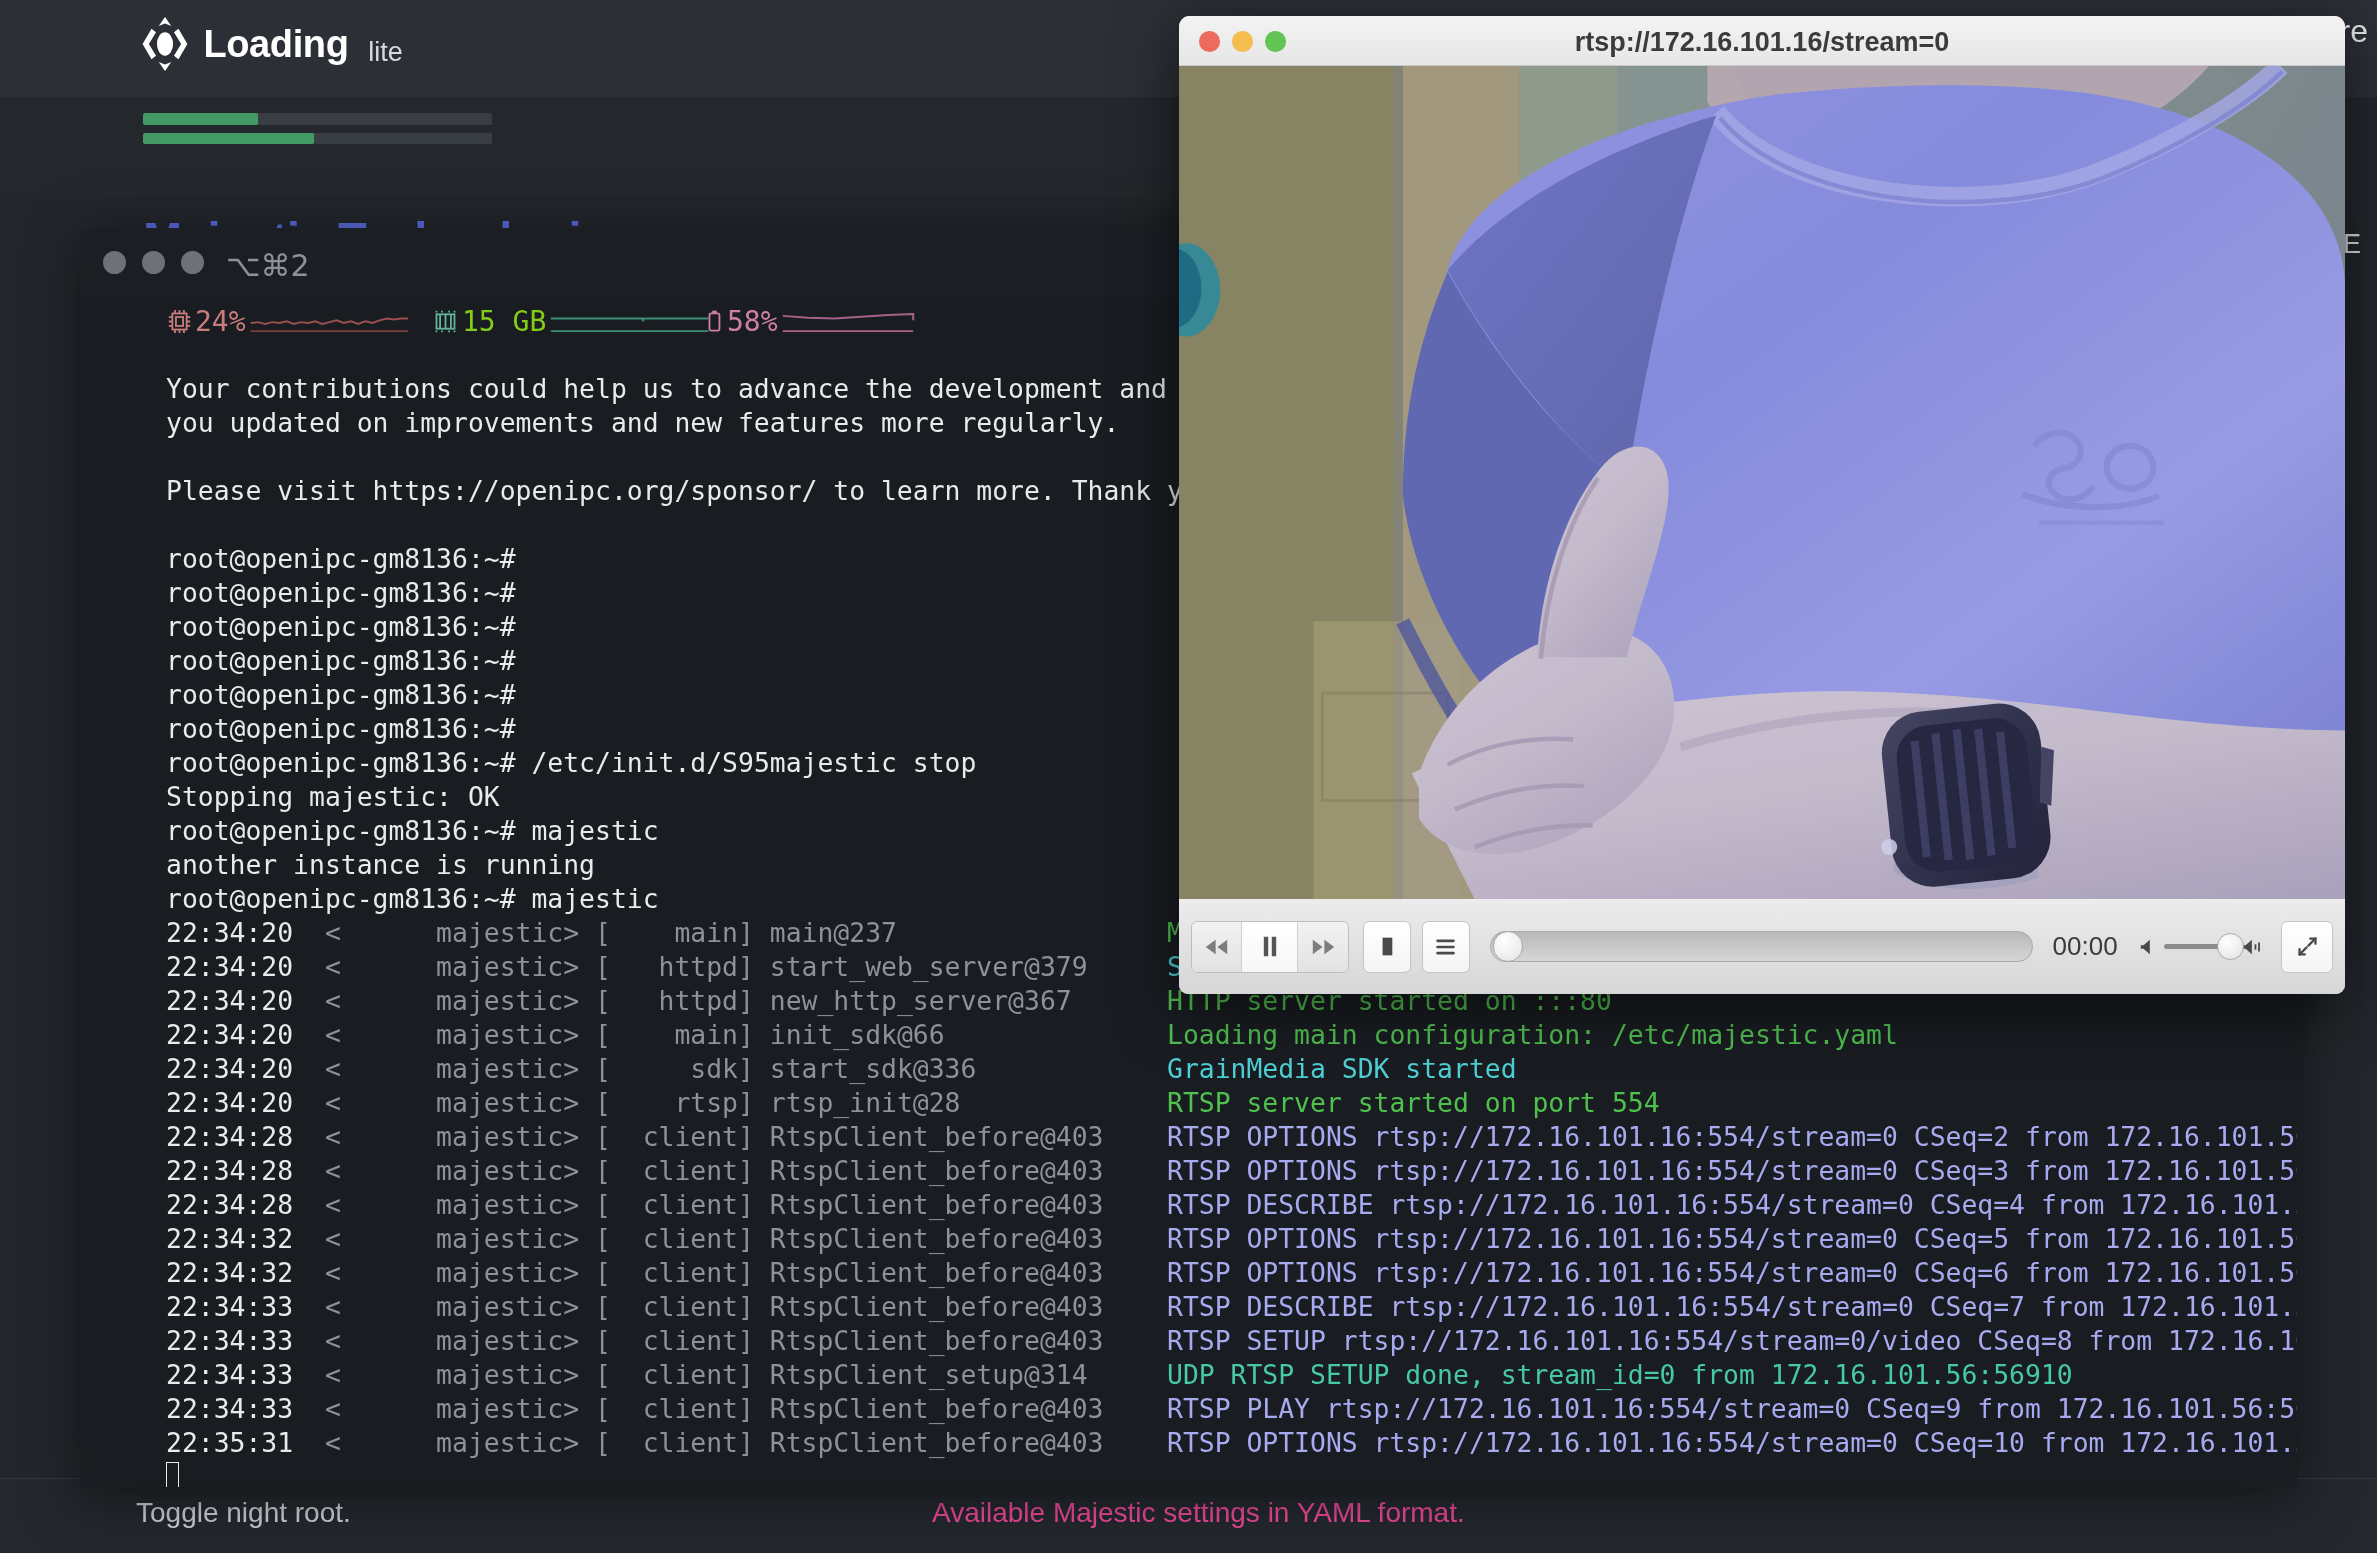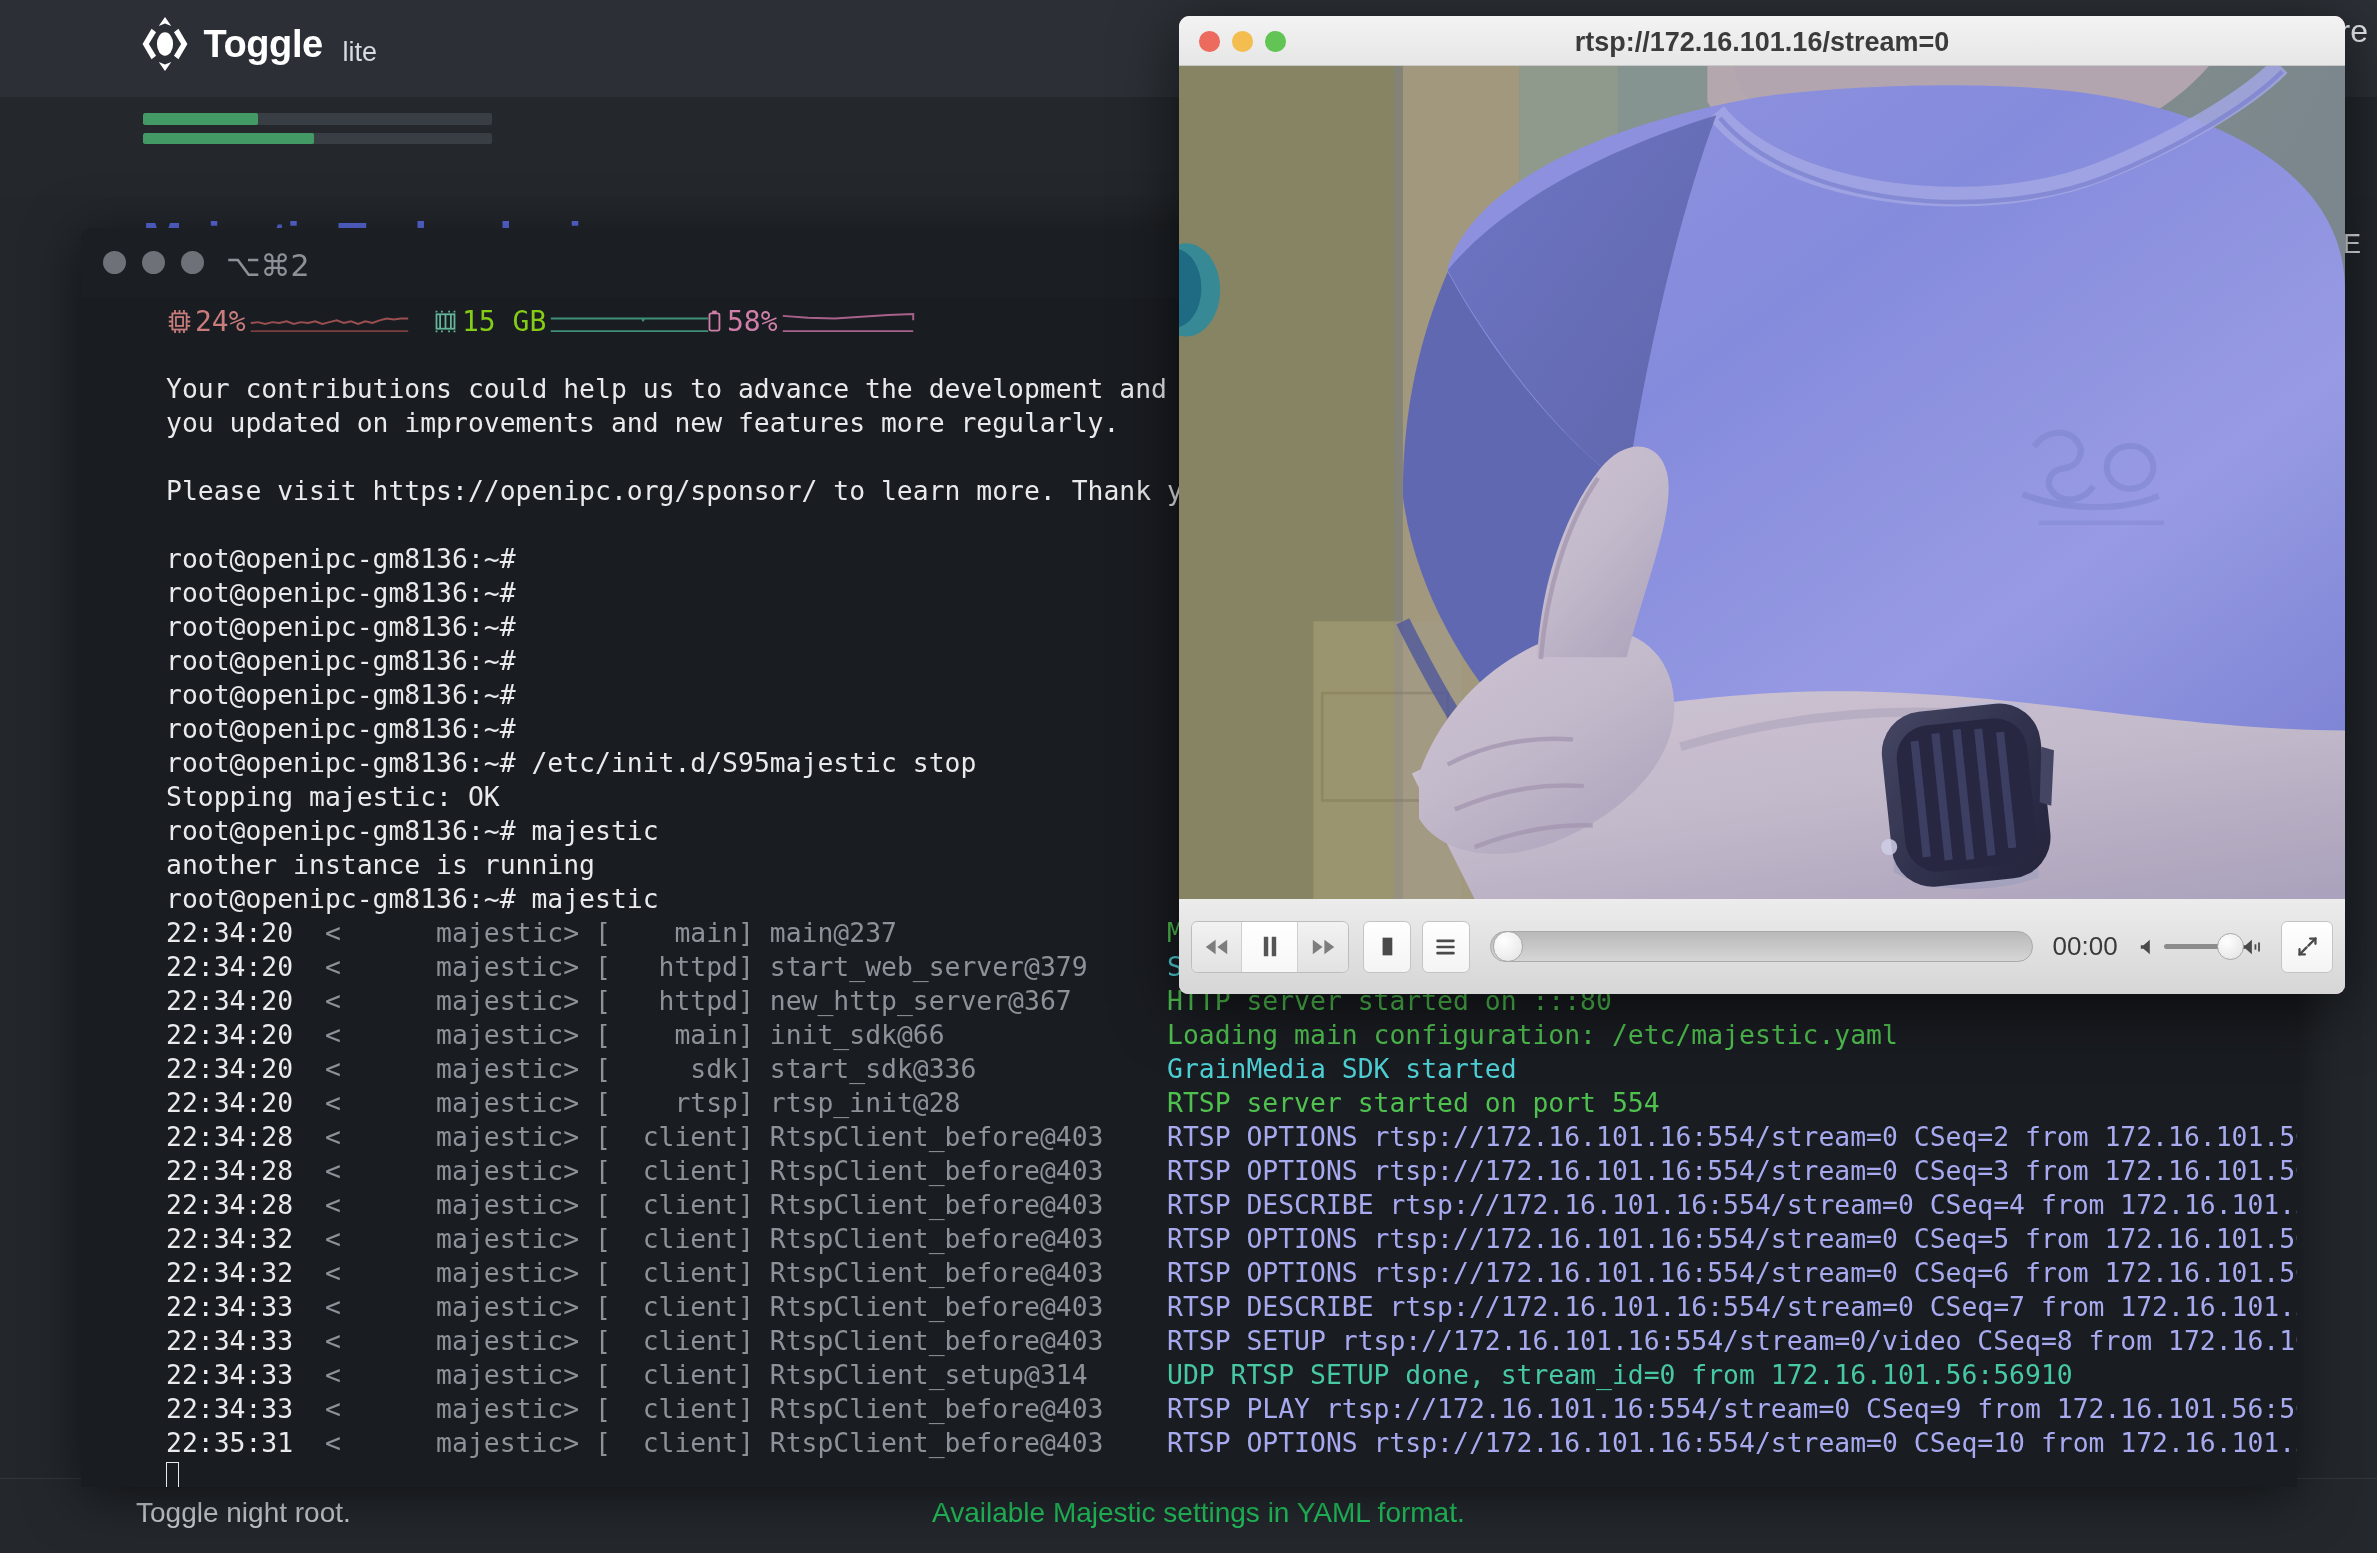--- a/index.html
+++ b/index.html
@@ -66,21 +66,21 @@
   #bg-footer {
     position: absolute; left: 0; bottom: 0; width: 2377px; height: 75px;
     background: #24282d; border-top: 0.9px solid #32373d;
   }
   #bg-footer-left {
     position: absolute; left: 136px; top: 18px;
     font-size: 28px; color: #c9ced4; white-space: nowrap;
   }
   #bg-footer-right {
     position: absolute; left: 932px; top: 18px;
-    font-size: 28px; color: #22c55e; white-space: nowrap;
+    font-size: 28px; color: #ec4899; white-space: nowrap;
   }
 
   
   #terminal {
     position: absolute; left: 81px; top: 228px;
     width: 2216px; height: 1259px;
     background: #191c21;
     border-radius: 12.5px 12.5px 0 0;
     overflow: hidden;
     box-shadow: 0 9px 54px rgba(0,0,0,0.55);
@@ -220,21 +220,21 @@
 
   <div id="bg-header">
     <div id="bg-logo-wrap">
       <svg id="bg-logo-mark" viewBox="0 0 58 62">
         <path d="M29 1 L22 11 L29 8 L36 11 Z" fill="#fff"></path>
         <path d="M29 61 L22 51 L29 54 L36 51 Z" fill="#fff"></path>
         <path d="M14 14 L4 31 L14 48 L19 44 L11 31 L19 18 Z" fill="#fff"></path>
         <path d="M44 14 L54 31 L44 48 L39 44 L47 31 L39 18 Z" fill="#fff"></path>
         <ellipse cx="29" cy="31" rx="9" ry="13" fill="#fff"></ellipse>
       </svg>
-      <span id="bg-logo-text">Toggle</span>
+      <span id="bg-logo-text">Loading</span>
       <span id="bg-logo-sub">lite</span>
     </div>
     <div id="bg-pre-text">Pre</div>
   </div>
 
   <div id="bg-subheader">
     <div class="bar-group">
       <div class="bar-track">
           <div class="bar-fill" style="width:33%"></div>
         </div>

